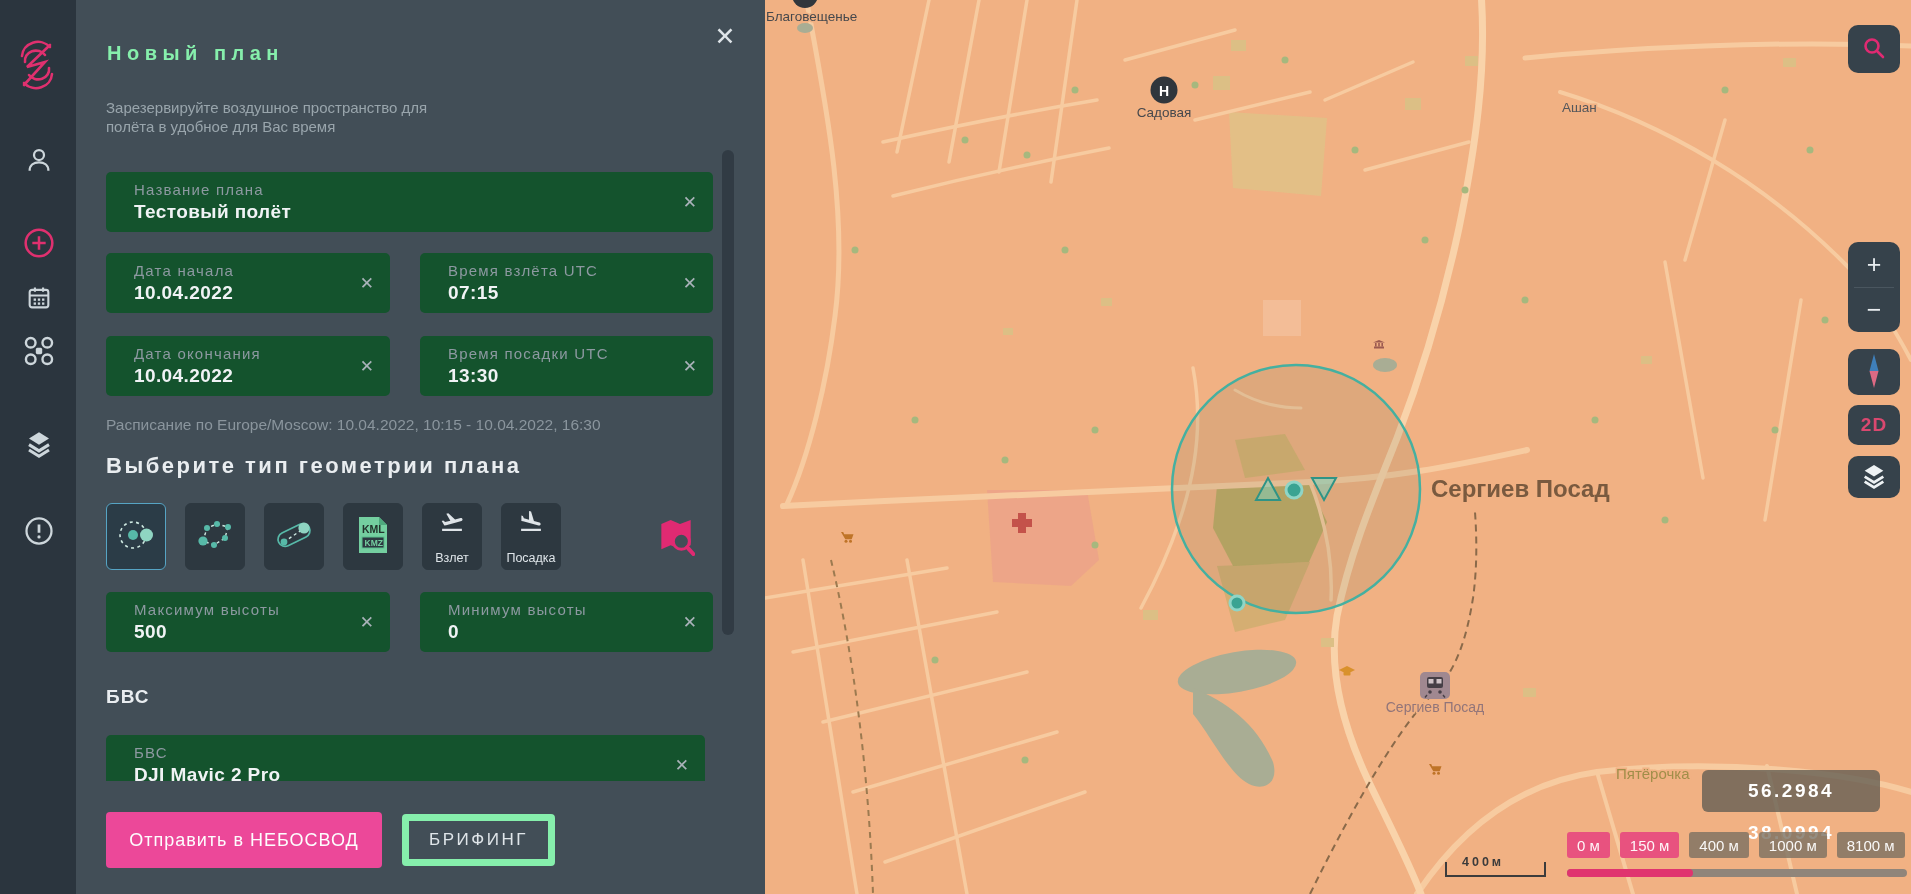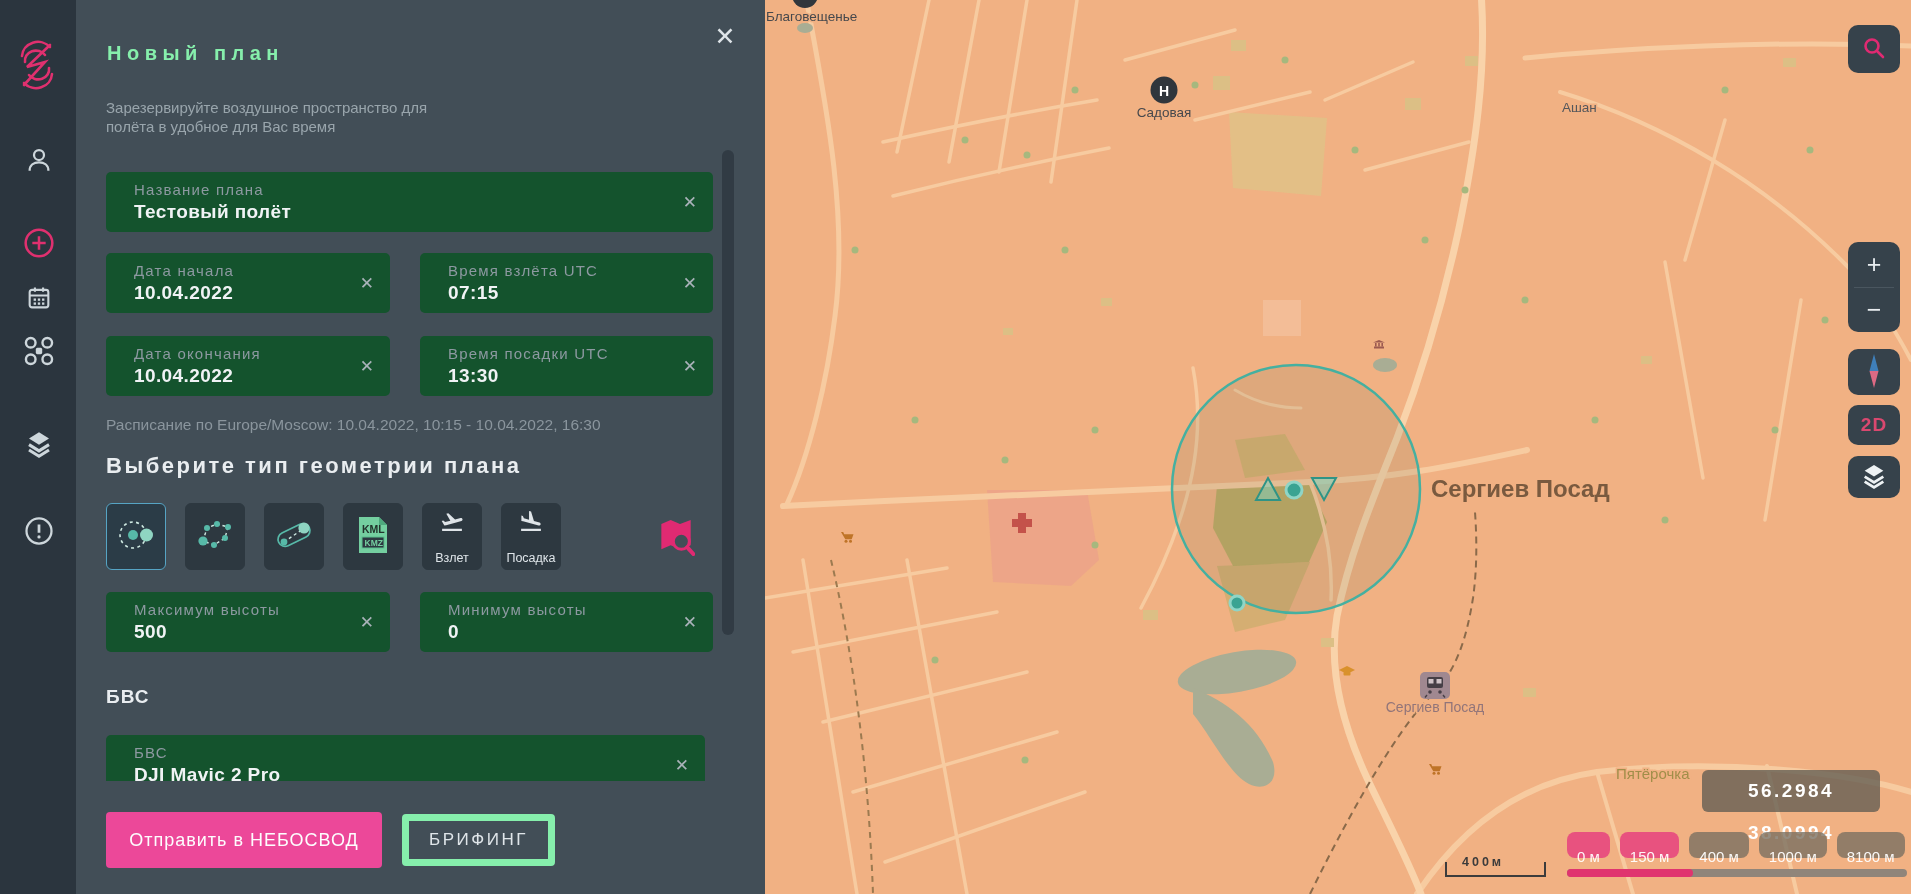--- a/index.html
+++ b/index.html
@@ -58,21 +58,21 @@
   .mb-search { top:25px; height:48px; }
   .zoom-group { position:absolute; left:1083px; top:242px; width:52px; height:90px; background:#36424b; border-radius:10px; display:flex; flex-direction:column; }
   .zoom-half { flex:1; background:none; border:none; color:#e9edf0; font-size:25px; cursor:pointer; line-height:1; }
   .zoom-divider { height:1px; background:#4a565f; margin:0 6px; }
   .mb-compass { top:349px; height:46px; }
   .mb-2d { top:405px; height:40px; color:#d9486f; font-size:19px; font-weight:700; letter-spacing:1px; }
   .mb-layers { top:456px; height:42px; }
 
   .coords { position:absolute; left:937px; top:770px; width:178px; height:42px; background:rgba(97,92,82,0.78); border-radius:6px; color:#fff; font-size:19px; font-weight:700; letter-spacing:2.5px; text-align:center; line-height:42px; }
   .chips { position:absolute; left:802px; top:832px; display:flex; gap:10px; }
-  .chip { height:26px; padding:12px 10px; border:none; border-radius:8px; font-size:15px; color:rgba(255,255,255,.95); background:rgba(122,113,97,0.8); line-height:26px; cursor:pointer; font-family:"Liberation Sans",sans-serif; white-space:nowrap; }
+  .chip { height:26px; padding:1px 10px; border:none; border-radius:3px; font-size:15px; color:rgba(255,255,255,.95); background:rgba(122,113,97,0.8); line-height:26px; cursor:pointer; font-family:"Liberation Sans",sans-serif; white-space:nowrap; }
   .chip.active { background:#e8527f; }
   .alt-slider { position:absolute; left:802px; top:869px; width:340px; height:8px; background:#90857a; border-radius:4px; cursor:pointer; }
   .alt-slider .fill { position:absolute; left:0; top:0; width:126px; height:8px; background:#e0346f; border-radius:4px; }
   .scale-bracket { position:absolute; left:680px; top:862px; width:101px; height:15px; border-left:2px solid #3c3c3c; border-right:2px solid #3c3c3c; border-bottom:2px solid #3c3c3c; }
   .scale-text { position:absolute; left:697px; top:855px; font-size:12.5px; font-weight:700; letter-spacing:3px; color:#3b3b3b; }
 </style>
 </head>
 <body>
 
 <div id="app">

